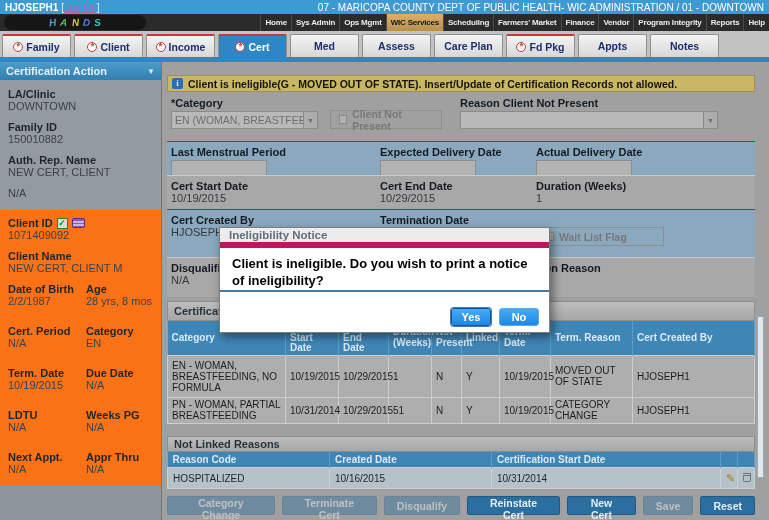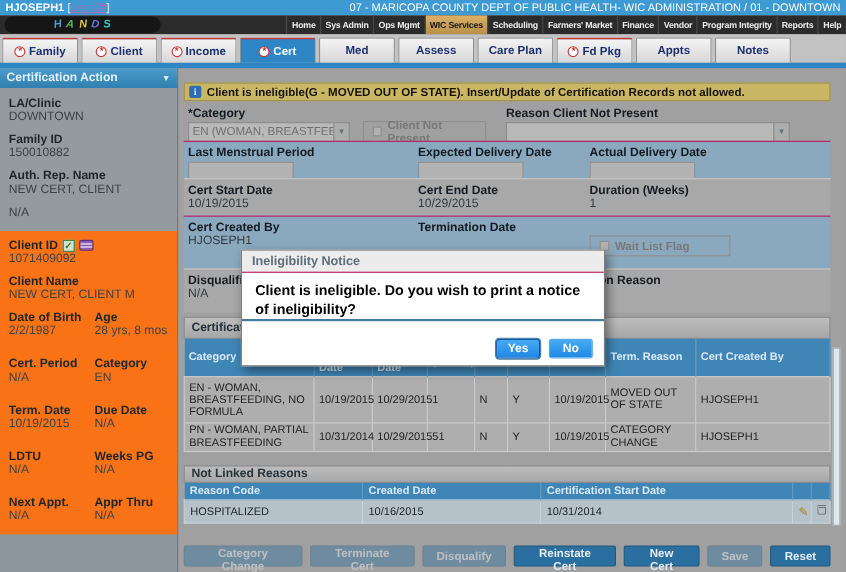--- a/index.html
+++ b/index.html
@@ -60,21 +60,21 @@
   .side-grid { display:grid; grid-template-columns:76px 1fr; column-gap:2px; row-gap:9px; margin-top:2px; }
   .side-rest { flex:1; background:#8d969c; }
   
   .main { flex:1; display:flex; flex-direction:column; padding:13px 14px 0 5px; position:relative; }
   .alert { height:17px; display:flex; align-items:center; gap:5px; background:#c9b766;
     border:1px solid #9e9050; font-size:10.5px; font-weight:bold; color:#171307; padding:0 4px; }
   .info-ico { width:11px; height:11px; border-radius:2px; background:#2a6db5; color:#dfe9f5;
     font-size:9px; font-weight:bold; line-height:11px; text-align:center; font-family:"Liberation Serif",serif; flex:0 0 auto; }
   .lab2 { font-size:11px; font-weight:bold; color:#141b22; }
   .val2 { font-size:11px; color:#33393e; }
-  .frm1 { height:36px; display:flex; align-items:flex-start; padding:5px 0 0 4px; }
+  .frm1 { height:49px; display:flex; align-items:flex-start; padding:5px 0 0 4px; }
   .sel { display:flex; height:18px; margin-top:2px; }
   .sel .box { background:#b9b9b9; border:1px solid #8b8b8b; border-right:none; color:#6f6f6f;
     font-size:10.5px; display:flex; align-items:center; padding:0 3px; overflow:hidden; white-space:nowrap; }
   .sel .arr { width:15px; background:#adadad; border:1px solid #8b8b8b; color:#5f6d77;
     font-size:7px; display:flex; align-items:center; justify-content:center; }
   .chkbox { height:19px; border:1px solid #8f8f8f; display:flex; align-items:center; gap:5px;
     padding:0 8px; color:#787878; font-size:10.5px; font-weight:bold; }
   .chkbox .sq { width:9px; height:9px; border:1px solid #8b8b8b; background:#b2b2b2; }
   .row-b { background:#8aa9be; border-top:1px solid #be185d; padding:4px 0 0 4px;
     display:grid; grid-template-columns:209px 156px 1fr; }
@@ -104,21 +104,21 @@
   .fbtn { height:19px; background:#2a6f9f; border:1px solid #1e5a84; border-radius:2px;
     color:#e4edf4; font-size:10.5px; font-weight:bold; padding:0 12px; cursor:pointer;
     font-family:"Liberation Sans",sans-serif; }
   .fbtn.off { opacity:0.42; }
   .vscroll { position:absolute; left:757px; top:316px; width:7px; height:162px;
     background:#e1e7eb; border:1px solid #9baab4; }
   
   .modal { position:absolute; left:219px; top:227px; width:331px; height:106px; background:#fff;
     border:1px solid #7e7e7e; box-shadow:3px 4px 9px rgba(0,0,0,0.45); display:flex;
     flex-direction:column; z-index:30; }
-  .m-title { height:21px; background:#ececec; border-bottom:1px solid #be185d; color:#5f6e7a;
+  .m-title { height:21px; background:#ececec; border-bottom:6px solid #be185d; color:#5f6e7a;
     font-size:11.5px; font-weight:bold; display:flex; align-items:center; padding:0 9px; }
   .m-body { padding:8px 12px 0 12px; font-size:13px; font-weight:bold; color:#000; line-height:1.3; }
   .m-foot { margin-top:auto; border-top:2px solid #49799c; padding:16px 10px 6px 10px;
     display:flex; justify-content:flex-end; gap:8px; }
   .mbtn { height:18px; min-width:40px; background:linear-gradient(#47aaf3,#1e88e5); color:#fff;
     font-size:11px; font-weight:bold; border-radius:3px; cursor:pointer;
     font-family:"Liberation Sans",sans-serif; }
   .mbtn.yes { border:1px solid #0a58a8; box-shadow:0 0 0 1px #49799c; }
   .mbtn.no { border:1px solid #5aa9e8; }
 </style>

